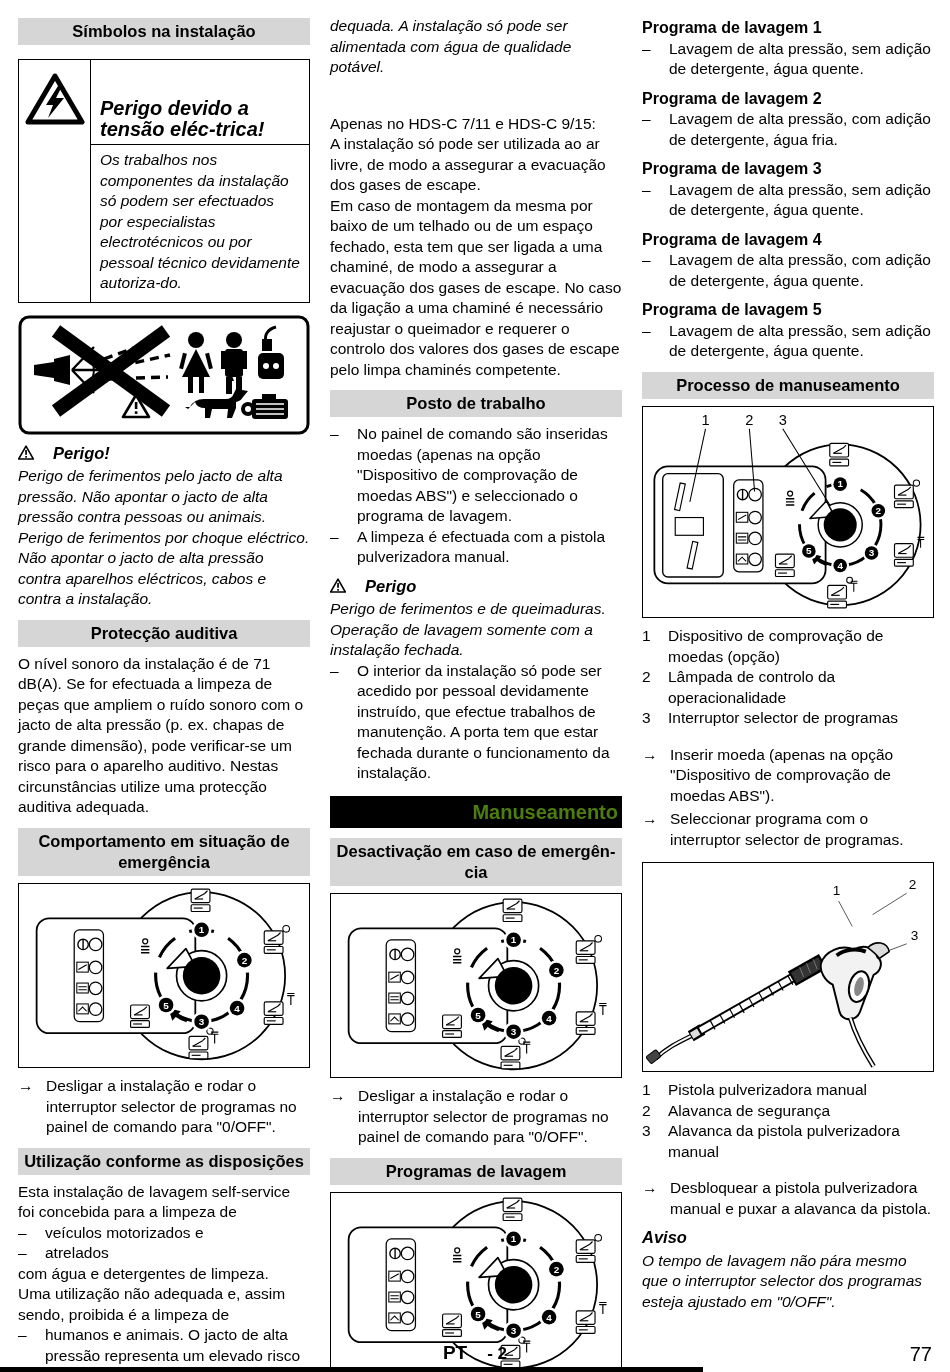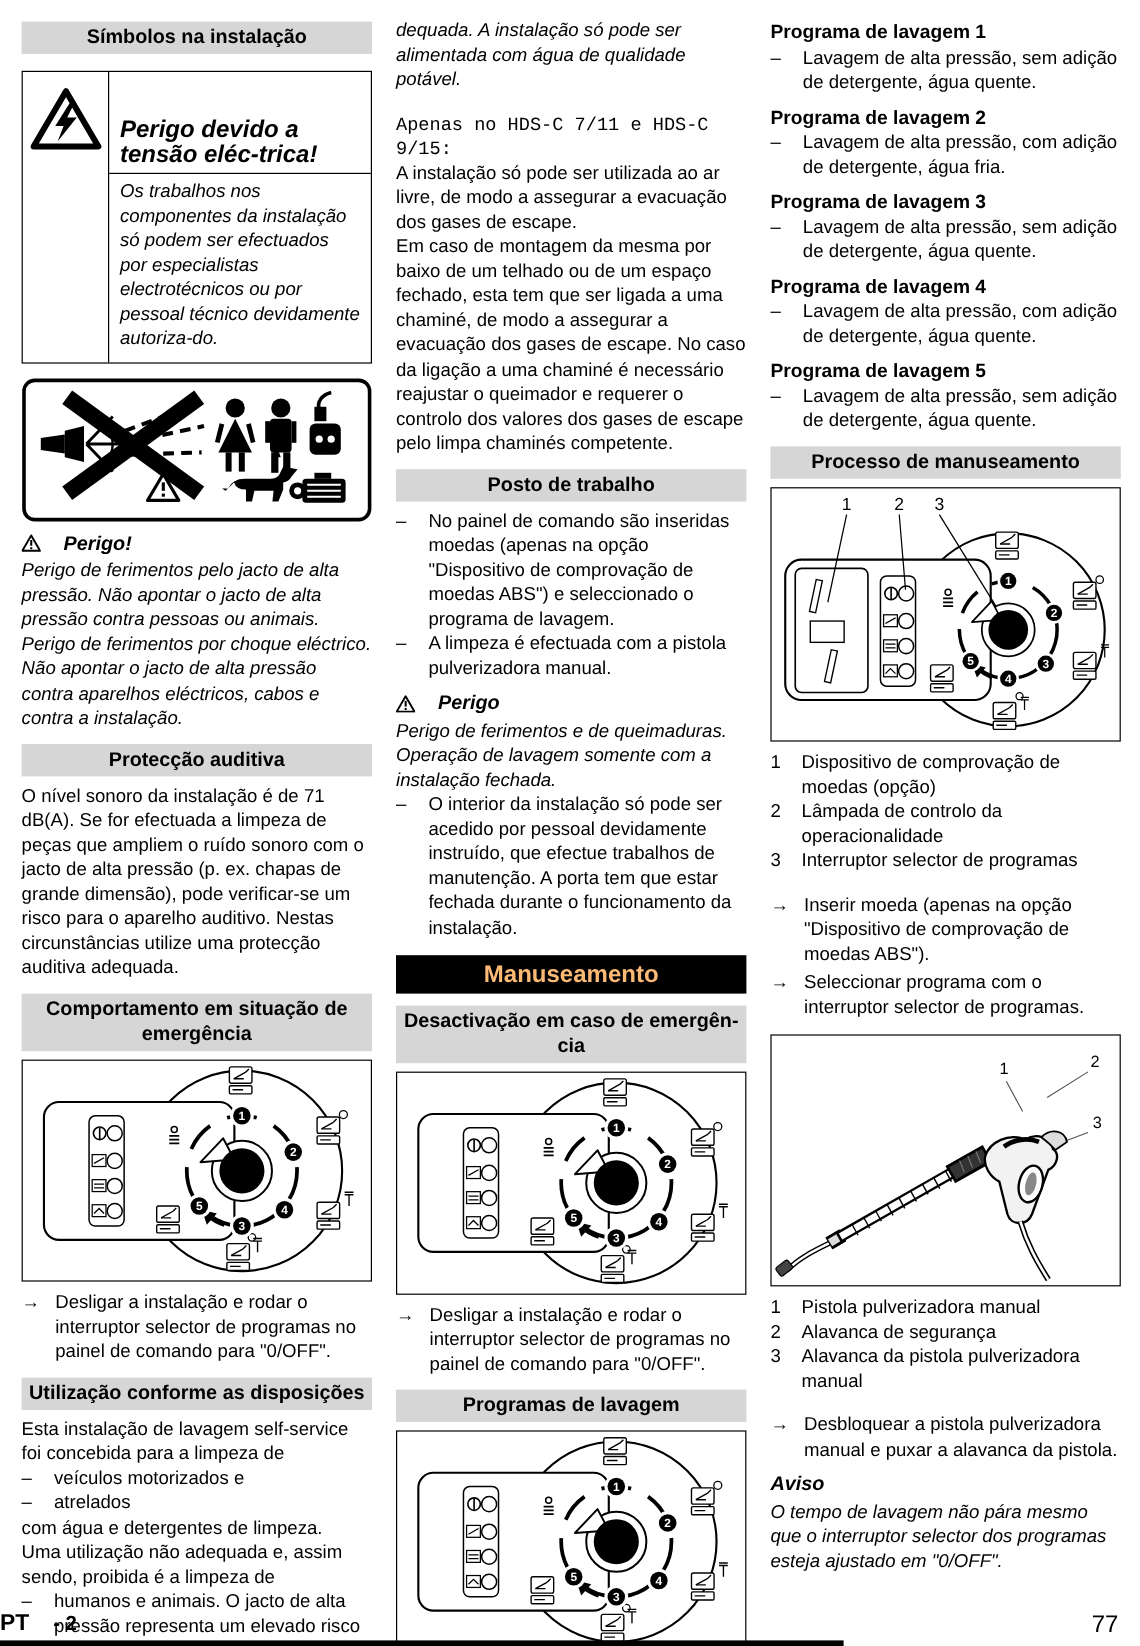--- a/index.html
+++ b/index.html
@@ -4,24 +4,24 @@
 <style>
   html,body{margin:0;padding:0;background:#fff;}
   .page{position:relative;width:950px;height:1372px;background:#fff;overflow:hidden;
         font-family:"Liberation Sans", sans-serif;font-size:15.5px;line-height:20.5px;color:#000;}
   .col{position:absolute;top:16px;width:292px;}
   .col1{left:18px}.col2{left:330px}.col3{left:642px}
 
   .sec-h{background:#d6d6d6;font-weight:bold;font-size:16.5px;line-height:21px;text-align:center;
          padding:3px 4px;margin:10px 0 7px;white-space:pre-line;}
   .sec-h.first{margin-top:2px;}
-  .black-h{background:#000;color:#fdba74;font-weight:bold;font-size:20px;line-height:24px;text-align:center;
+  .black-h{background:#000;color:#4d7c0f;font-weight:bold;font-size:20px;line-height:24px;text-align:right;
            padding:4px 4px;margin:12px 0 8px;}
   p{margin:0;}
-  .gap-top{margin-top:16px;font-family:Liberation Mono, monospace;}
+  .gap-top{margin-top:36px;}
   .it{font-style:italic;}
   .warn-head{display:flex;align-items:center;gap:19px;font-weight:bold;font-style:italic;
              font-size:16.5px;margin:8px 0 3px;}
   .bd-it{font-weight:bold;font-style:italic;font-size:16.5px;margin:8px 0 3px;}
 
   .dash-item{display:grid;grid-template-columns:27px 1fr;}
   .dash-item::before{content:"–";}
   .arrow-item{display:grid;grid-template-columns:28px 1fr;margin:3px 0;}
   .arrow-item::before{content:"→";font-weight:bold;}
   .legend-item{display:grid;grid-template-columns:26px 1fr;}
@@ -32,21 +32,21 @@
   .wicon-cell{border-right:1.5px solid #000;display:flex;justify-content:center;padding-top:12px;}
   .wtitle{padding:6px 9px 5px;font-weight:bold;font-style:italic;font-size:20px;border-bottom:1.5px solid #000;margin-top:32px;}
   .wbody{padding:5px 9px 8px;font-style:italic;}
 
   .fig{border:1px solid #000;margin:6px 0 8px;background:#fff;padding:3px;}
   .fig svg{display:block;width:100%;height:auto;}
   .picto{border:none;padding:0;margin:10px 0 6px;}
 
   .prog-title{font-weight:bold;font-size:16px;margin-top:9px;}
 
-  .footer-center{position:absolute;left:0;right:0;bottom:8px;display:flex;
+  .footer-center{position:absolute;left:0;right:0;bottom:8px;display:flex;justify-content:center;
                  align-items:baseline;gap:20px;}
   .footer-lang{font-weight:bold;font-size:19px;}
   .footer-page{font-size:15px;}
   .footer-page b{font-size:17px;}
   .page-num{position:absolute;right:18px;bottom:8px;font-weight:normal;font-size:20px;}
   .bottom-bar{position:absolute;left:0;bottom:0;width:703px;height:5px;background:#000;}
 
   svg text{font-family:"Liberation Sans",sans-serif;}
   .dialnum{font-size:9.5px;font-weight:bold;fill:#fff;text-anchor:middle;}
   .callout{font-size:14px;fill:#000;text-anchor:middle;}

